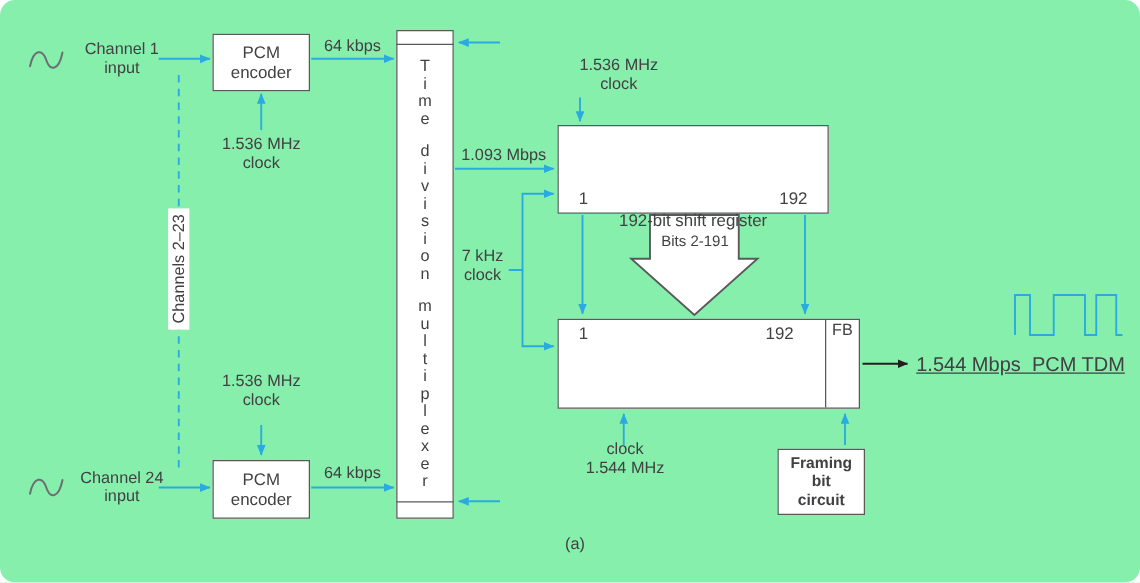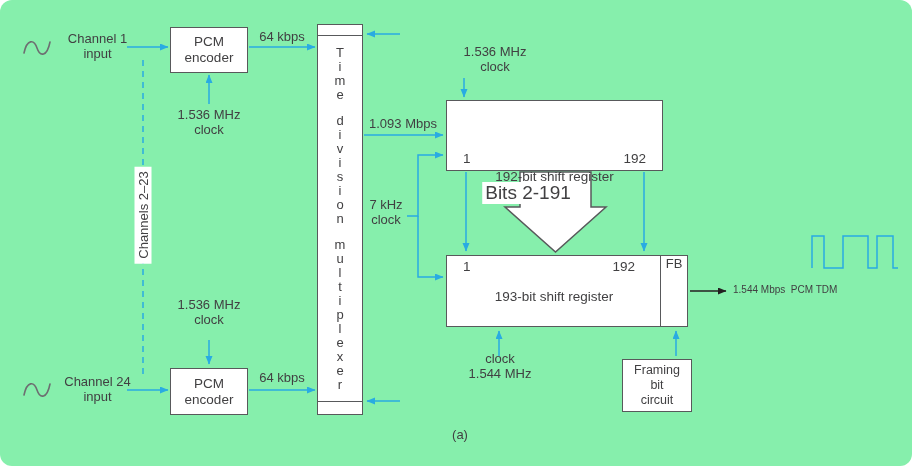--- a/index.html
+++ b/index.html
@@ -35,33 +35,33 @@
   .reg-label{position:absolute;left:0;right:0;text-align:center;font-size:13.5px;}
   .reg192 .reg-label{top:28px;margin-top:40px;}
   .reg193 .reg-label{top:33px;right:26px;}
   .bit{position:absolute;font-size:13.5px;}
   .reg192 .bit.first{left:16px;bottom:3px;}
   .reg192 .bit.last{right:16px;bottom:3px;}
   .reg193 .bit.first{left:16px;top:3px;}
   .reg193 .bit.last{right:52px;top:3px;}
   .fb-section{position:absolute;top:0;bottom:0;right:0;width:26px;border-left:1.5px solid #58595B;display:flex;align-items:flex-start;justify-content:center;font-size:13px;}
   
-  .framing{left:622px;top:359px;width:70px;height:53px;font-size:12.5px;line-height:1.22;}
+  .framing{left:622px;top:359px;width:70px;height:53px;font-size:12.5px;line-height:1.22;font-weight:bold;}
   
   .rot-label{
     position:absolute;z-index:2;left:143px;top:215px;
     transform:translate(-50%,-50%) rotate(-90deg);
     background:#fff;padding:1px 5px;font-size:13px;white-space:nowrap;
   }
   
   .bits-label{
-    position:absolute;z-index:2;left:528px;top:193px;transform:translate(-50%,-50%);
-    background:#fff;padding:0 3px;font-size:19px;white-space:nowrap;
+    position:absolute;z-index:2;left:556px;top:193px;transform:translate(-50%,-50%);
+    background:#fff;padding:0 3px;font-size:12px;white-space:nowrap;
   }
-  .out-label{position:absolute;z-index:2;left:733px;top:284px;font-size:10px;white-space:pre;}
+  .out-label{position:absolute;z-index:2;left:733px;top:284px;font-size:16px;white-space:pre;text-decoration:underline;}
   .caption{position:absolute;z-index:2;left:443px;top:427px;width:34px;text-align:center;font-size:13px;}
 </style>
 </head>
 <body>
 
 <div class="stage">
 
   <svg class="overlay" viewBox="0 0 912 466">
     <defs>
       <marker id="mc" markerWidth="9" markerHeight="8" refX="8" refY="3.5" orient="auto" markerUnits="userSpaceOnUse">
@@ -141,21 +141,20 @@
   <div class="lbl" style="left:450px;top:44px;width:90px">1.536 MHz
 clock</div>
   <div class="box reg192">
     <span class="reg-label">192-bit shift register</span>
     <span class="bit first">1</span>
     <span class="bit last">192</span>
   </div>
   <div class="bits-label">Bits 2-191</div>
 
   <div class="box reg193">
-    <span class="reg-label">193-bit shift register</span>
     <span class="bit first">1</span>
     <span class="bit last">192</span>
     <div class="fb-section">
       <span>FB</span>
     </div>
   </div>
   <div class="lbl" style="left:454px;top:351px;width:92px">clock
 1.544 MHz</div>
 
   <div class="box framing">

